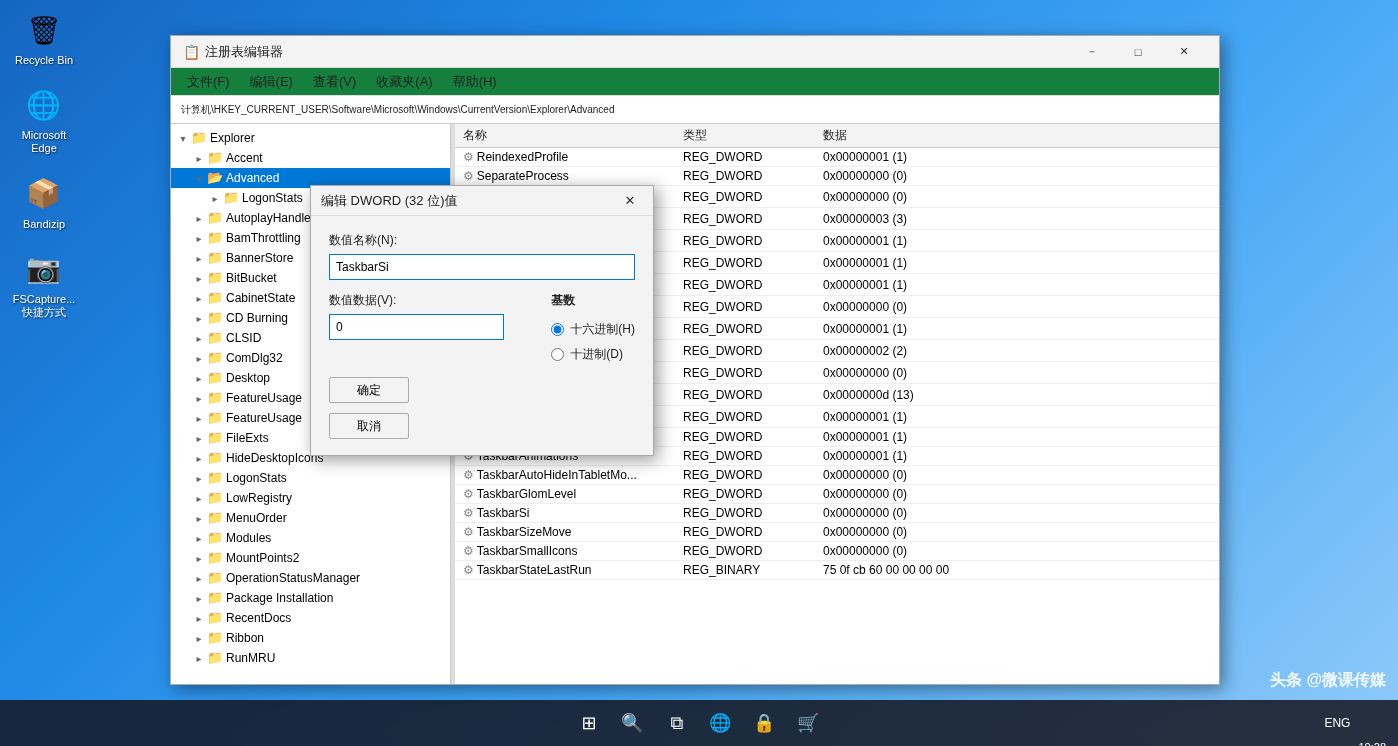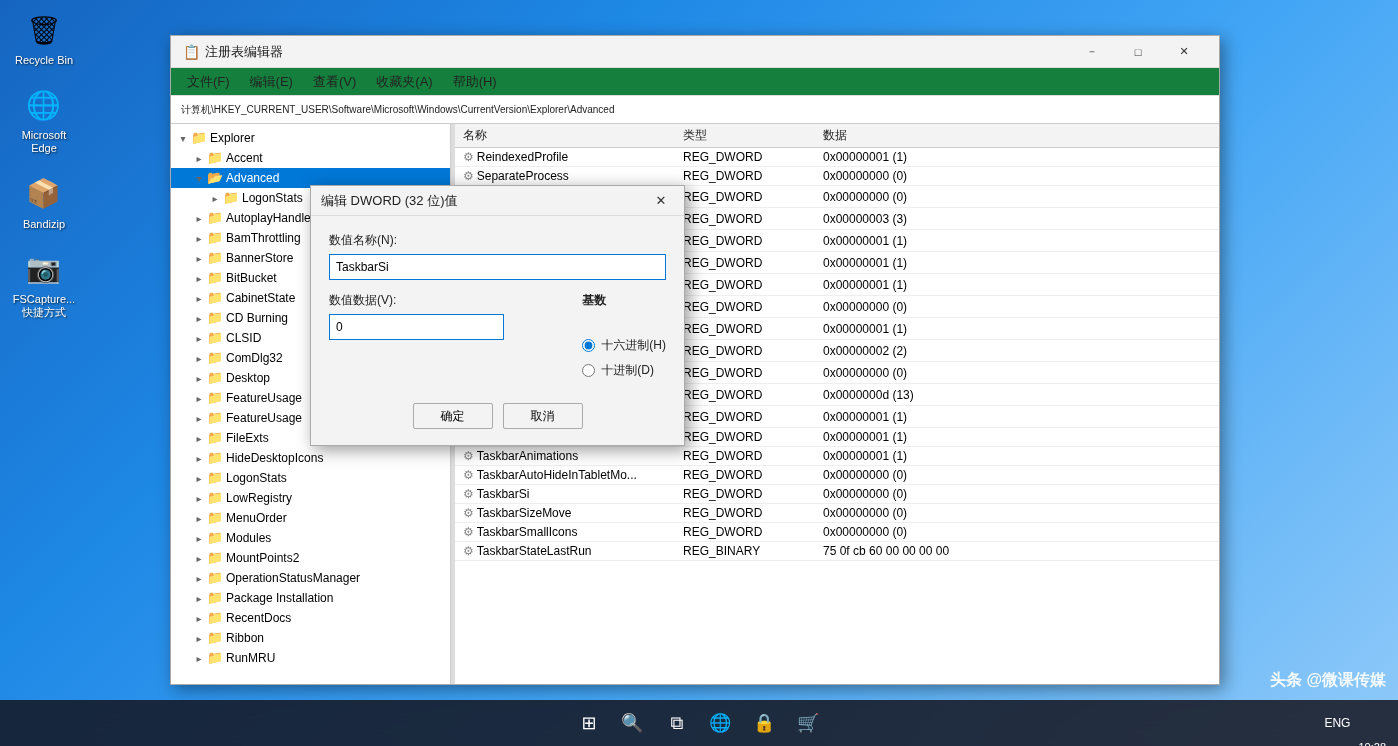--- a/index.html
+++ b/index.html
@@ -283,21 +283,21 @@
     .dialog-overlay {
       position: absolute;
       top: 0; left: 0; width: 100%; height: 100%;
       z-index: 20;
       pointer-events: none;
     }
     .dialog-box {
       position: absolute;
       top: 185px;
       left: 310px;
-      width: 375px;
+      width: 344px;
       background: #f3f3f3;
       border: 1px solid #aaa;
       box-shadow: 4px 4px 16px rgba(0,0,0,0.4);
       pointer-events: all;
     }
     .dialog-title-bar {
       height: 30px;
       background: #f3f3f3;
       display: flex;
       align-items: center;
@@ -349,37 +349,38 @@
     }
     .dialog-base-section {
       display: flex;
       flex-direction: column;
       gap: 8px;
     }
     .dialog-base-label {
       font-size: 12px;
       font-weight: bold;
       color: #222;
-      margin-bottom: 20px;
+      margin-bottom: 4px;
     }
     .radio-row {
       display: flex;
       align-items: center;
       gap: 6px;
       font-size: 12px;
       color: #222;
     }
     .radio-row input[type="radio"] {
       accent-color: #0078d7;
     }
     .dialog-buttons {
       display: flex;
       justify-content: center;
       gap: 10px;
-      margin-top: 24px;
+      margin-top: 14px;
+      flex-direction: column;
     }
     .dialog-btn {
       width: 80px;
       height: 26px;
       border: 1px solid #aaa;
       background: #f3f3f3;
       font-size: 12px;
       cursor: pointer;
       border-radius: 2px;
     }
@@ -691,20 +692,25 @@
                 <td>REG_DWORD</td>
                 <td>0x00000001 (1)</td>
               </tr>
               <tr>
                 <td><span style="font-size:12px;color:#888;margin-right:3px;">⚙</span>TaskbarAnimations</td>
                 <td>REG_DWORD</td>
                 <td>0x00000001 (1)</td>
               </tr>
               <tr>
                 <td><span style="font-size:12px;color:#888;margin-right:3px;">⚙</span>TaskbarAutoHideInTabletMo...</td>
+                <td>REG_DWORD</td>
+                <td>0x00000000 (0)</td>
+              </tr>
+              <tr>
+                <td><span style="font-size:12px;color:#888;margin-right:3px;">⚙</span>TaskbarGlomLevel</td>
                 <td>REG_DWORD</td>
                 <td>0x00000000 (0)</td>
               </tr>
               <tr>
                 <td><span style="font-size:12px;color:#888;margin-right:3px;">⚙</span>TaskbarSi</td>
                 <td>REG_DWORD</td>
                 <td>0x00000000 (0)</td>
               </tr>
               <tr>
                 <td><span style="font-size:12px;color:#888;margin-right:3px;">⚙</span>TaskbarSizeMove</td>

